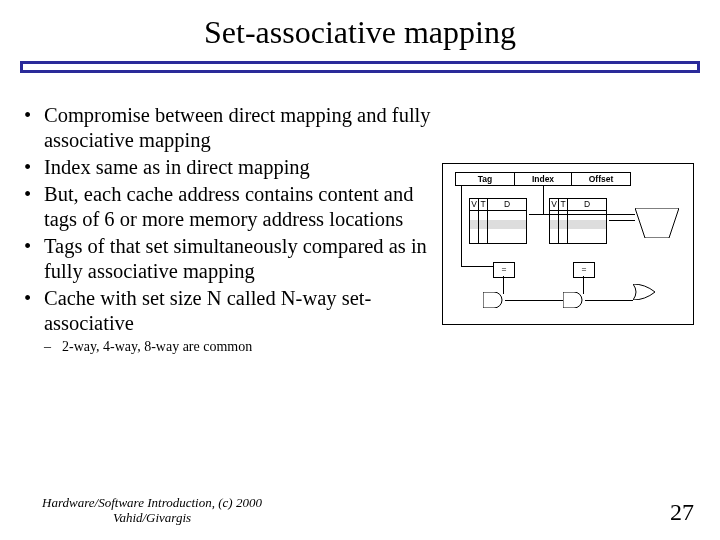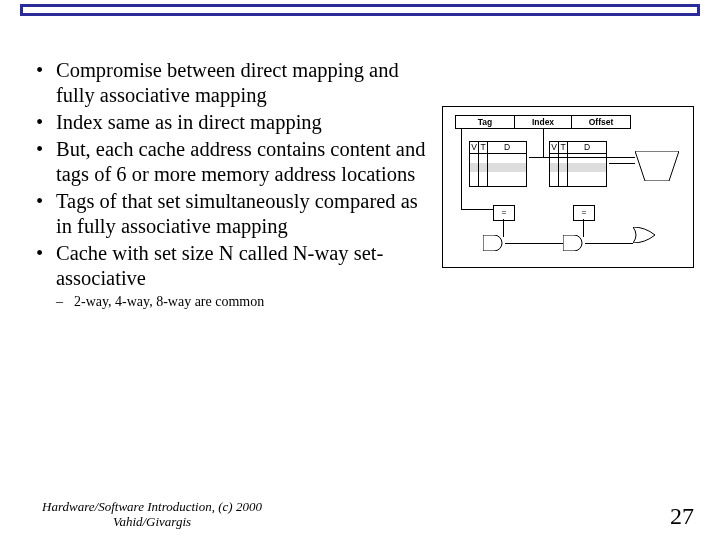--- a/index.html
+++ b/index.html
@@ -41,21 +41,21 @@
     align-items: flex-start;
     padding: 30px 8px 0 22px;
   }
   .bullets {
     flex: 0 0 420px;
     font-size: 20.5px;
     line-height: 1.22;
   }
   .bullets ul {
     list-style: none;
-    margin: 12px;
+    margin: 0;
     padding: 0;
   }
   .bullets > ul > li {
     position: relative;
     padding-left: 22px;
     margin-bottom: 2px;
   }
   .bullets > ul > li::before {
     content: "•";
     position: absolute;
@@ -187,20 +187,21 @@
     width: 260px;
   }
   .footer .pg {
     font-size: 24px;
   }
 </style>
 </head>
 <body>
 
 <div class="slide">
+  <div class="title">Set-associative mapping</div>
   <div class="rule-outer">
       <div class="rule-inner"></div>
     </div>
 
   <div class="content-row">
     <div class="bullets">
       <ul>
         <li>Compromise between direct mapping and fully associative mapping</li>
         <li>Index same as in direct mapping</li>
         <li>But, each cache address contains content and tags of 6 or more memory address locations</li>

